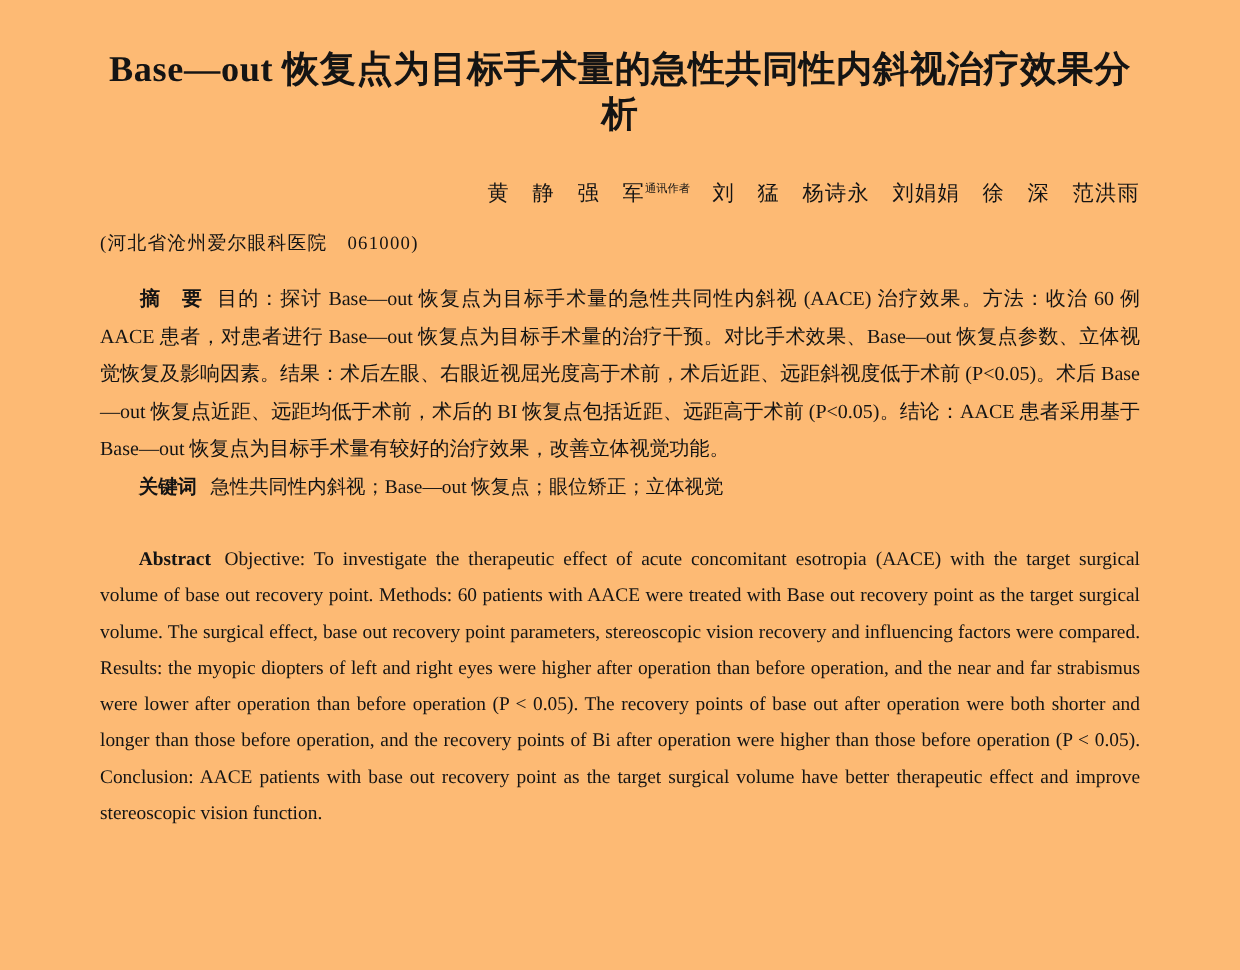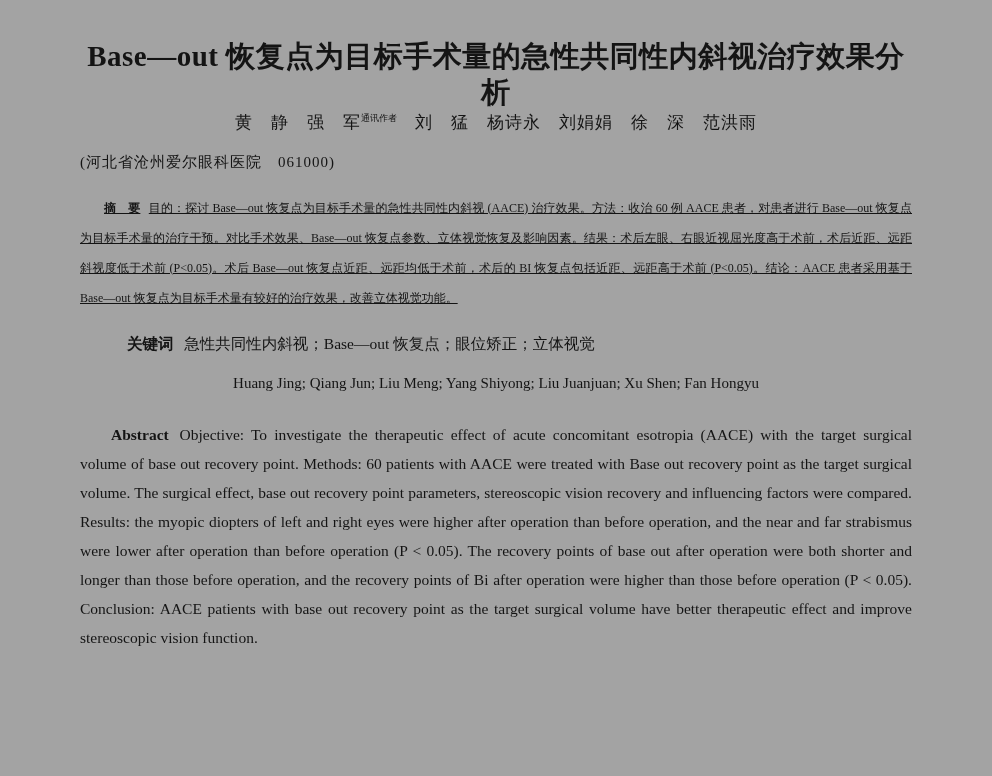--- a/index.html
+++ b/index.html
@@ -5,59 +5,59 @@
   html, body {
     margin: 0;
     padding: 0;
     background: #ffffff;
   }
   .page {
     position: relative;
     width: 992px;
     height: 776px;
     box-sizing: border-box;
-    background: #a3a3a3;
+    background: #fdba74;
     color: #141414;
     font-family: "Liberation Serif", serif;
     padding: 24px 80px 0 80px;
     overflow: hidden;
   }
   .title-cn {
     margin: 14px 0 0 0;
     font-size: 29px;
     font-weight: 700;
     text-align: center;
     letter-spacing: 0.5px;
     line-height: 1.25;
   }
   .authors-cn {
+    margin-top: 32px;
     font-size: 17px;
-    text-align: center;
+    text-align: right;
     letter-spacing: 1px;
   }
   .authors-cn sup {
     font-size: 9px;
     letter-spacing: 0;
   }
   .affiliation {
     margin-top: 19px;
     font-size: 15px;
     text-align: left;
     letter-spacing: 1px;
   }
   .abstract-cn {
     margin: 21px 0 0 0;
-    font-size: 12px;
+    font-size: 16px;
     line-height: 30px;
     text-align: justify;
     text-indent: 2em;
-    text-decoration: underline;
   }
   .keywords-cn {
-    margin: 16px;
+    margin: 0;
     font-size: 15.5px;
     line-height: 30px;
     text-indent: 2em;
     text-align: justify;
   }
   .lbl {
     font-weight: 700;
     margin-right: 0.7em;
   }
   .title-en {
@@ -97,19 +97,18 @@
 
   <p class="abstract-cn">
     <span class="lbl">摘　要</span><span>目的：探讨 Base—out 恢复点为目标手术量的急性共同性内斜视 (AACE) 治疗效果。方法：收治 60 例 AACE 患者，对患者进行 Base—out 恢复点为目标手术量的治疗干预。对比手术效果、Base—out 恢复点参数、立体视觉恢复及影响因素。结果：术后左眼、右眼近视屈光度高于术前，术后近距、远距斜视度低于术前 (P&lt;0.05)。术后 Base—out 恢复点近距、远距均低于术前，术后的 BI 恢复点包括近距、远距高于术前 (P&lt;0.05)。结论：AACE 患者采用基于 Base—out 恢复点为目标手术量有较好的治疗效果，改善立体视觉功能。</span>
   </p>
 
   <p class="keywords-cn">
     <span class="lbl">关键词</span><span>急性共同性内斜视；Base—out 恢复点；眼位矫正；立体视觉</span>
   </p>
 
 
-  <div class="authors-en">Huang Jing; Qiang Jun; Liu Meng; Yang Shiyong; Liu Juanjuan; Xu Shen; Fan Hongyu</div>
 
   <p class="abstract-en">
     <span class="lbl">Abstract</span><span>Objective: To investigate the therapeutic effect of acute concomitant esotropia (AACE) with the target surgical volume of base out recovery point. Methods: 60 patients with AACE were treated with Base out recovery point as the target surgical volume. The surgical effect, base out recovery point parameters, stereoscopic vision recovery and influencing factors were compared. Results: the myopic diopters of left and right eyes were higher after operation than before operation, and the near and far strabismus were lower after operation than before operation (P &lt; 0.05). The recovery points of base out after operation were both shorter and longer than those before operation, and the recovery points of Bi after operation were higher than those before operation (P &lt; 0.05). Conclusion: AACE patients with base out recovery point as the target surgical volume have better therapeutic effect and improve stereoscopic vision function.</span>
   </p>
 
 </div>
 
 </body></html>

